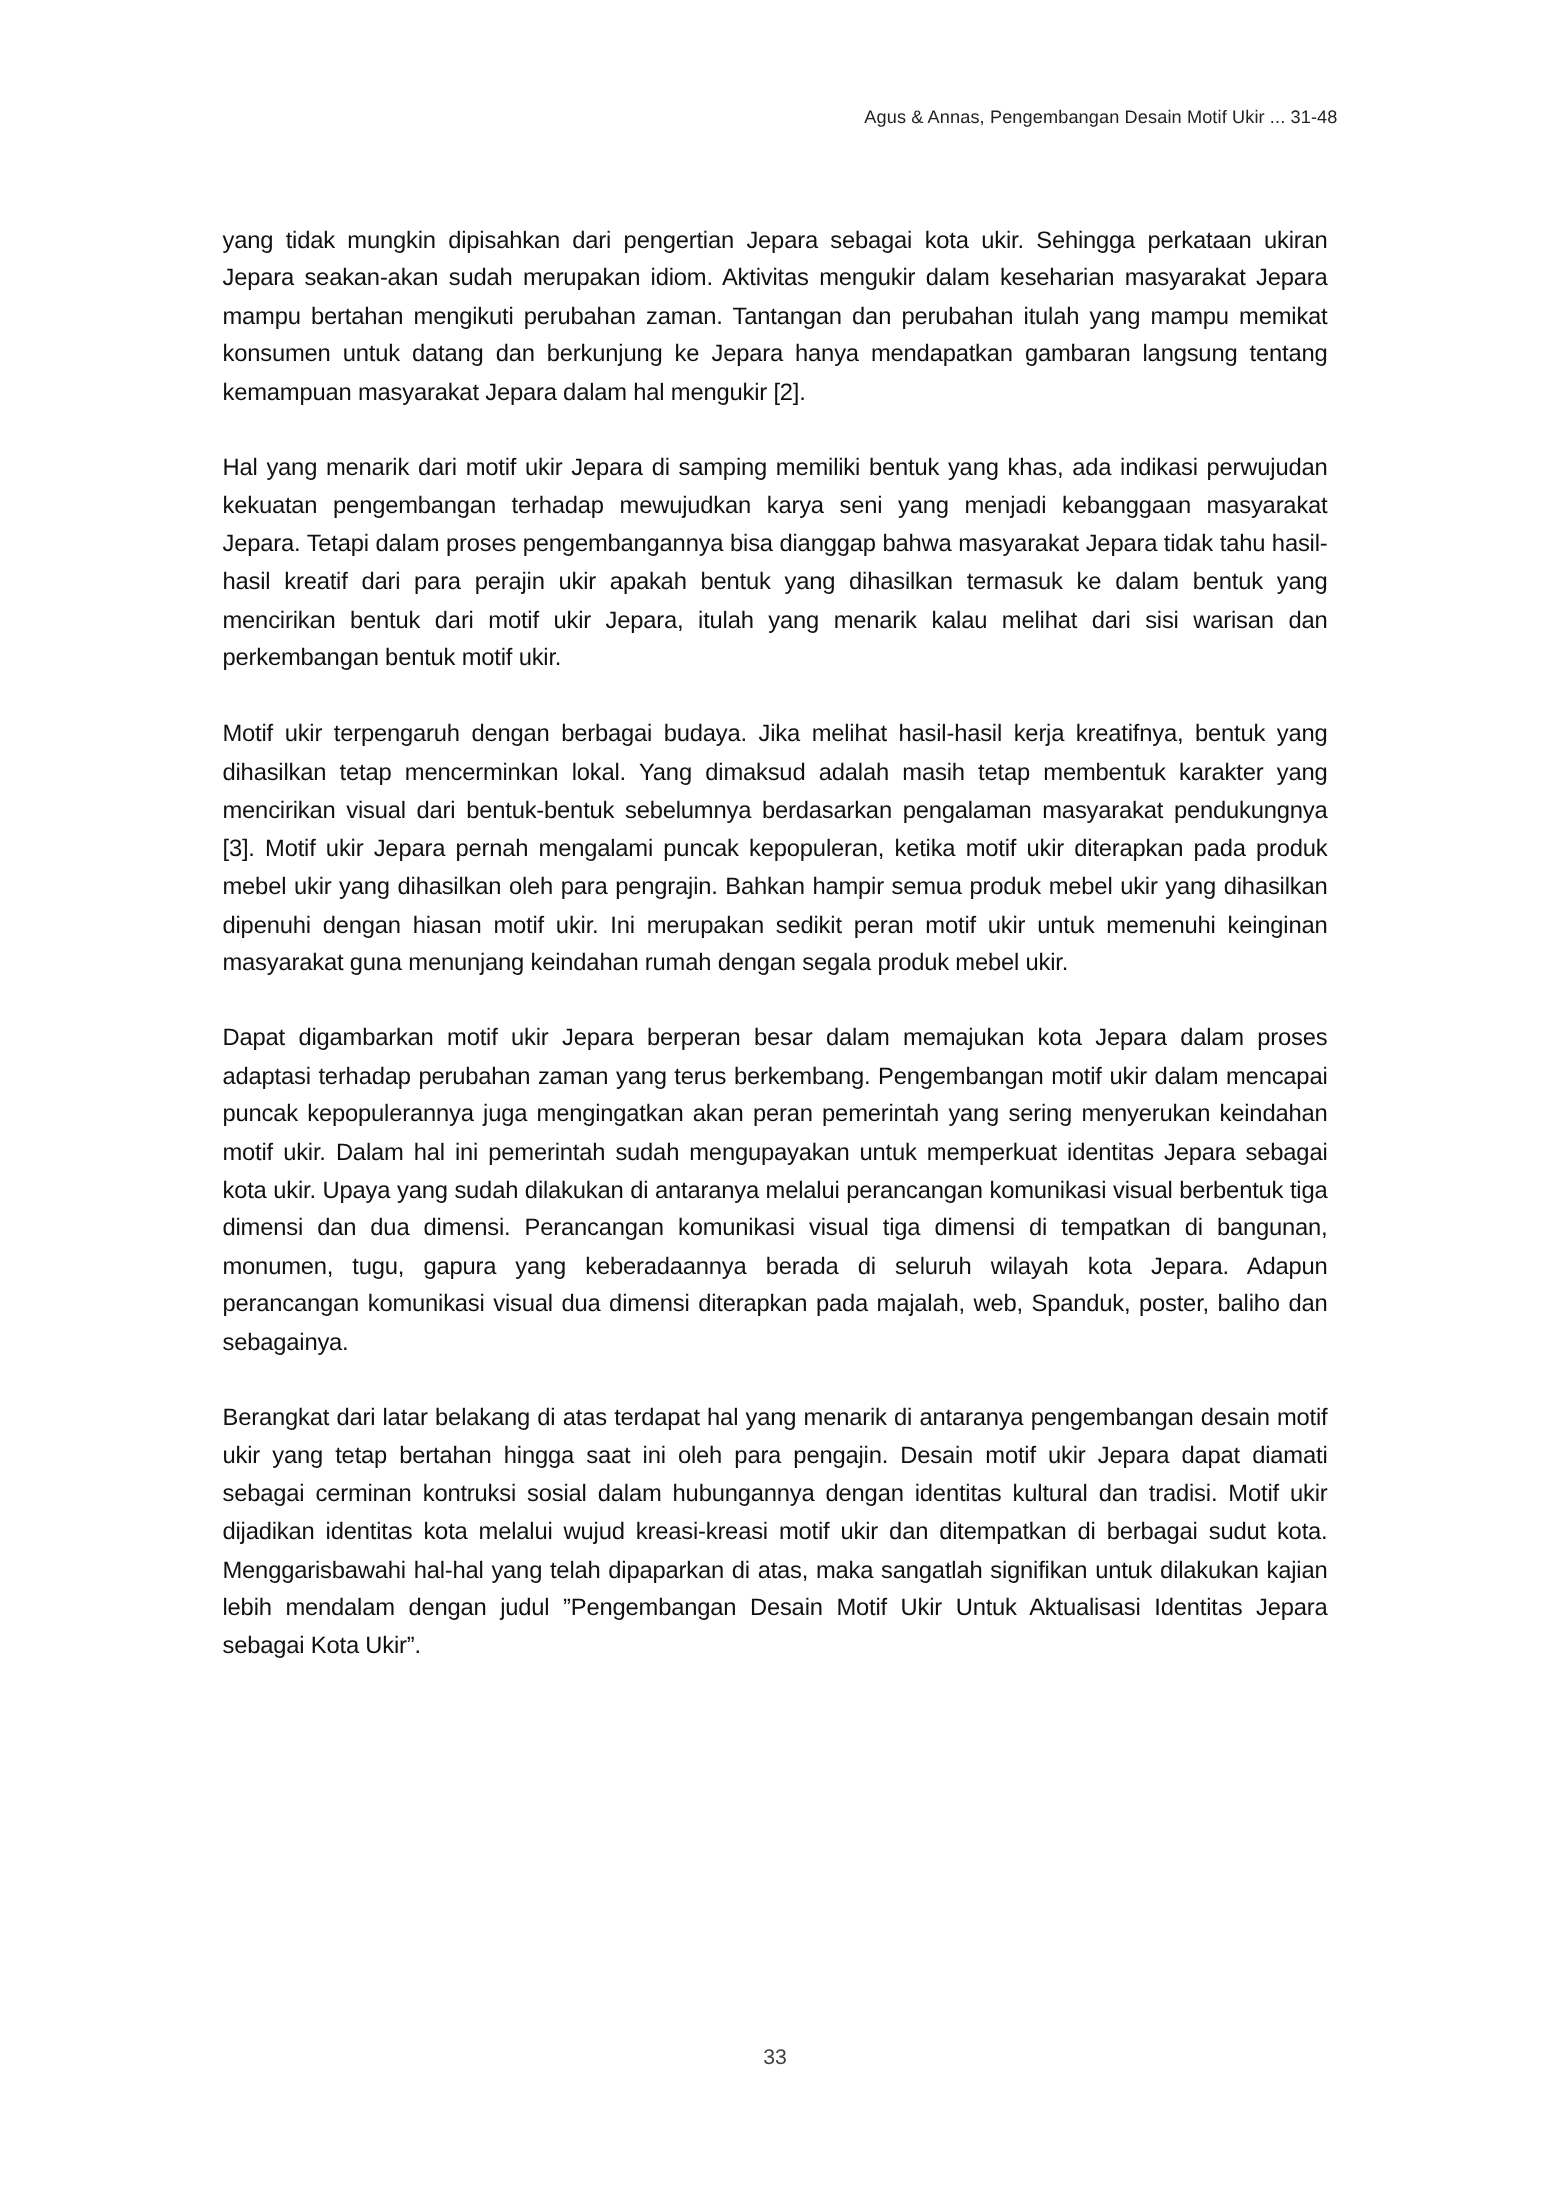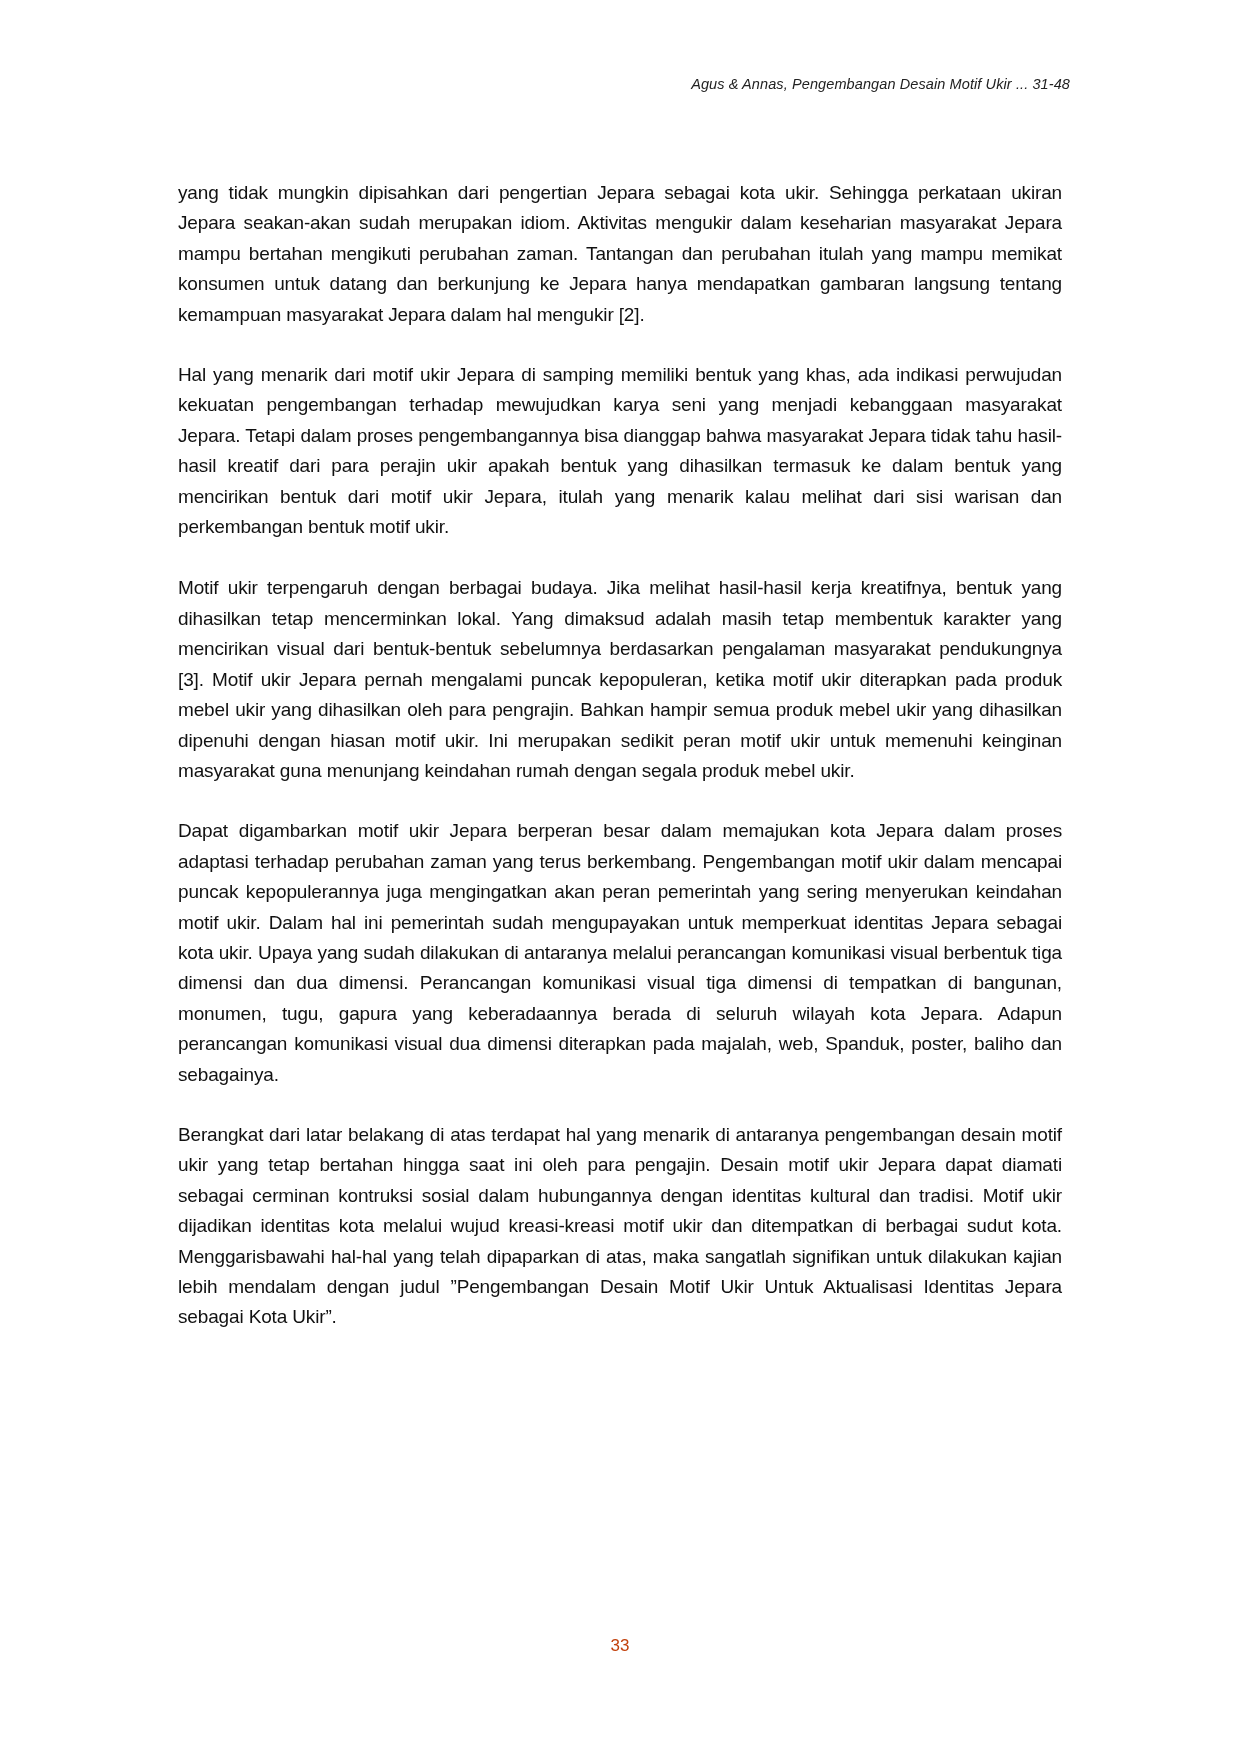--- a/index.html
+++ b/index.html
@@ -10,24 +10,23 @@
     body {
       width: 1240px;
       height: 1753px;
       position: relative;
       overflow: hidden;
       color: #111111;
       font-family: "Liberation Sans", sans-serif;
     }
     .running-header {
       position: absolute;
-      top: 76px;
+      top: 86px;
       right: 170px;
       font-size: 14.5px;
-      font-style: italic;
       color: #222222;
       letter-spacing: 0.1px;
     }
     .content {
       position: absolute;
       left: 178px;
       top: 178px;
       width: 884px;
     }
     .para {
@@ -41,21 +40,21 @@
       word-spacing: 0px;
     }
     .para.p2 { margin-bottom: 31px; }
     .page-number {
       position: absolute;
       top: 1636px;
       left: 0;
       width: 1240px;
       text-align: center;
       font-size: 17px;
-      color: #c2410c;
+      color: #404040;
     }
   </style>
 </head>
 <body>
 
 <div class="running-header">Agus &amp; Annas, Pengembangan Desain Motif Ukir ... 31-48</div>
 
 <div class="content">
   <p class="para p1">yang tidak mungkin dipisahkan dari pengertian Jepara sebagai kota ukir. Sehingga perkataan ukiran Jepara seakan-akan sudah merupakan idiom. Aktivitas mengukir dalam keseharian masyarakat Jepara mampu bertahan mengikuti perubahan zaman. Tantangan dan perubahan itulah yang mampu memikat konsumen untuk datang dan berkunjung ke Jepara hanya mendapatkan gambaran langsung tentang kemampuan masyarakat Jepara dalam hal mengukir [2].</p>
   <p class="para p2">Hal yang menarik dari motif ukir Jepara di samping memiliki bentuk yang khas, ada indikasi perwujudan kekuatan pengembangan terhadap mewujudkan karya seni yang menjadi kebanggaan masyarakat Jepara. Tetapi dalam proses pengembangannya bisa dianggap bahwa masyarakat Jepara tidak tahu hasil-hasil kreatif dari para perajin ukir apakah bentuk yang dihasilkan termasuk ke dalam bentuk yang mencirikan bentuk dari motif ukir Jepara, itulah yang menarik kalau melihat dari sisi warisan dan perkembangan bentuk motif ukir.</p>

